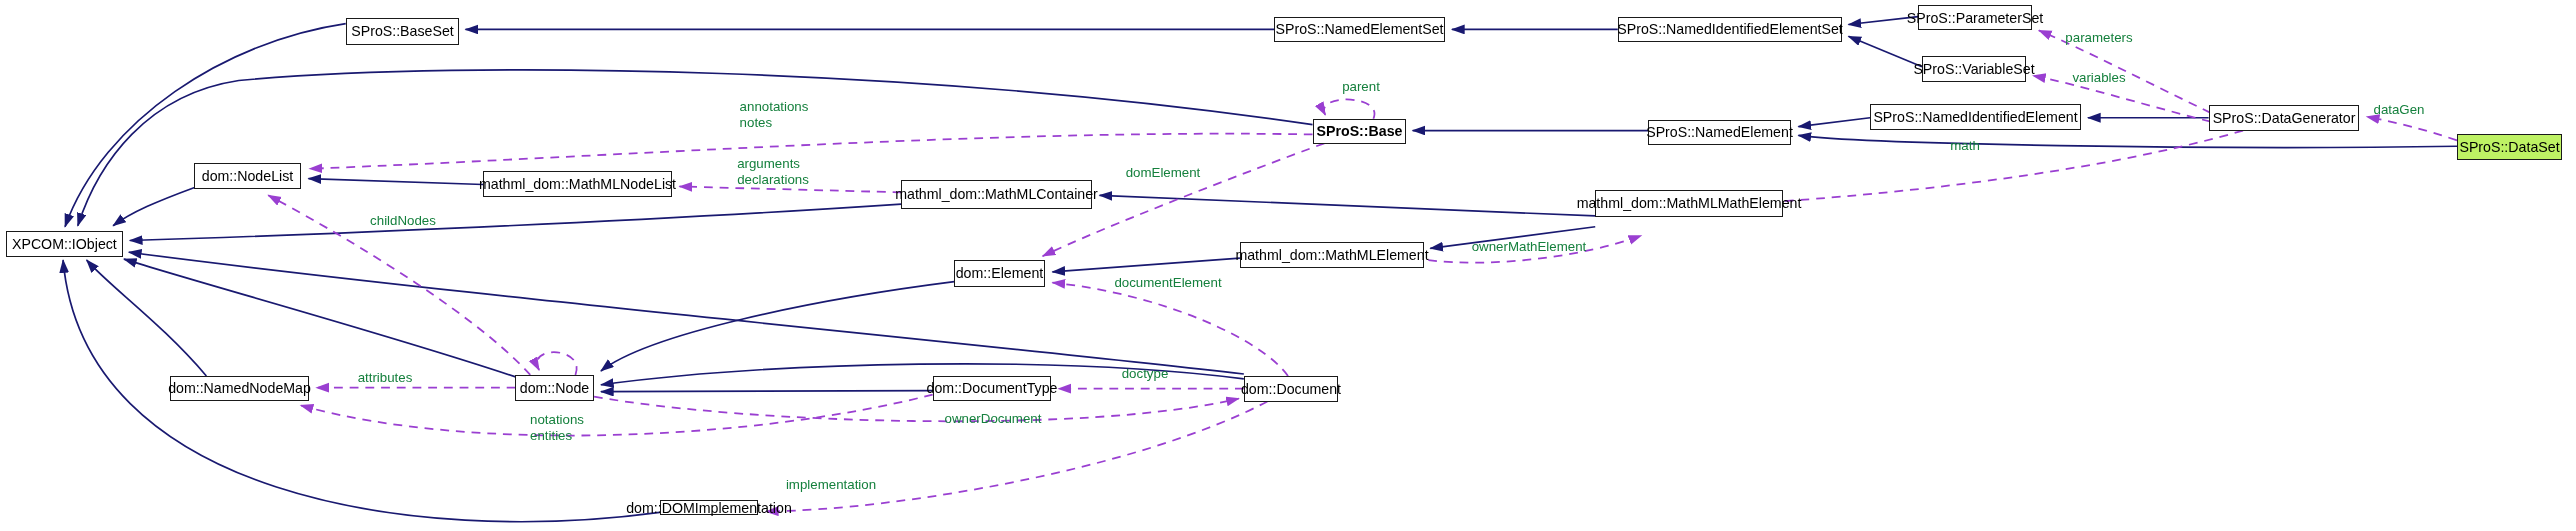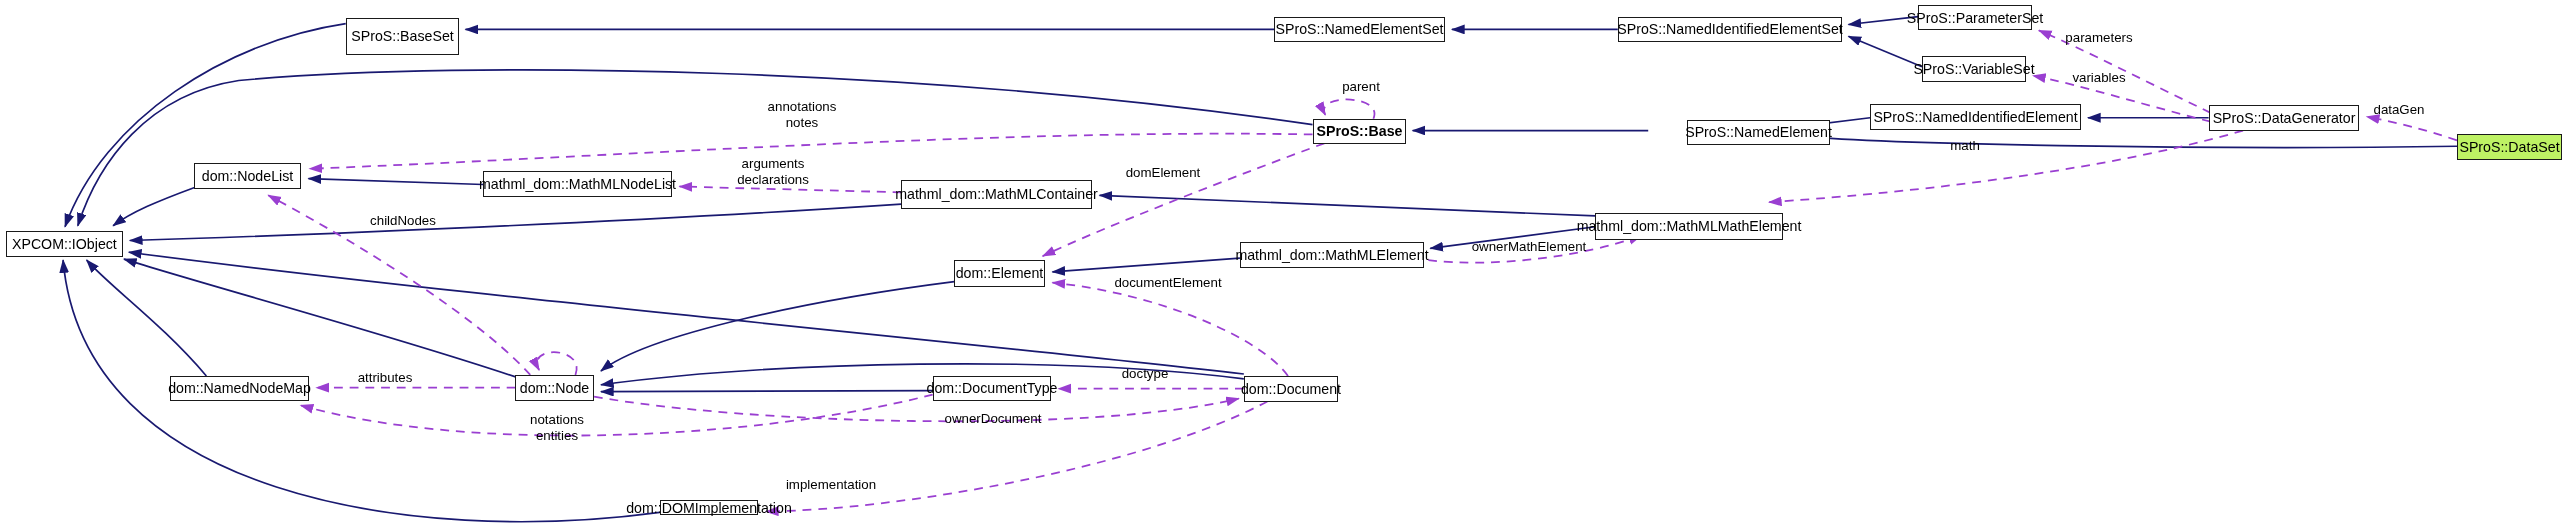--- a/index.html
+++ b/index.html
@@ -4,21 +4,21 @@
 <style>
   html,body{margin:0;padding:0;background:#ffffff;}
   #canvas{position:relative;width:2576px;height:531px;background:#ffffff;
           font-family:"Liberation Sans",sans-serif;overflow:hidden;}
   #edges{position:absolute;left:0;top:0;width:2576px;height:531px;}
   .node{position:absolute;box-sizing:border-box;border:1px solid #1a1a1a;background:#ffffff;
         display:flex;align-items:center;justify-content:center;white-space:nowrap;
         font-size:14.2px;color:#000;padding:0 3.9px;}
   .node.current{background:#bef264;border-width:1.5px;}
   .elabel{position:absolute;transform:translateX(-50%);font-size:13.3px;line-height:15.7px;
-          text-align:center;white-space:pre-line;color:#000000;}
+          white-space:pre-line;color:#15803d;}
   path.s{fill:none;stroke:#191970;stroke-width:1.7;}
   path.d{fill:none;stroke:#9a3fd1;stroke-width:1.8;stroke-dasharray:9 7;}
 </style>
 </head>
 <body>
 
 <div id="canvas">
   <svg id="edges" width="2576" height="531" viewBox="0 0 2624 541">
     <defs>
       <marker id="ah-s" markerUnits="userSpaceOnUse" markerWidth="16" markerHeight="12" refX="13" refY="5" orient="auto">
@@ -65,47 +65,47 @@
     <path class="d" d="M1455,265 C1520,273 1612,262 1672,240" marker-end="url(#ah-d)"></path>
     <path class="d" d="M1312,383 C1285,345 1182,299 1072,288" marker-end="url(#ah-d)"></path>
     <path class="d" d="M586,382 C597,353 535,351 549,377" marker-end="url(#ah-d)"></path>
     <path class="d" d="M525,395 L322,395" marker-end="url(#ah-d)"></path>
     <path class="d" d="M950,402 C770,448 480,462 306,413" marker-end="url(#ah-d)"></path>
     <path class="d" d="M1267,396 L1078,396" marker-end="url(#ah-d)"></path>
     <path class="d" d="M605,404 C760,432 1112,442 1262,406" marker-end="url(#ah-d)"></path>
     <path class="d" d="M1291,409 C1160,478 912,520 780,521" marker-end="url(#ah-d)"></path>
   </svg>
 
-<div class="node" style="left: 346px; top: 17.7px; width: 113px; height: 37px;">SProS::BaseSet</div>
+<div class="node" style="left: 346px; top: 17.7px; width: 113px; height: 27px;">SProS::BaseSet</div>
     <div class="node" style="left: 1274px; top: 16.7px; width: 171px; height: 25.5px;">SProS::NamedElementSet</div>
     <div class="node" style="left: 1618px; top: 16.7px; width: 224px; height: 25.5px;">SProS::NamedIdentifiedElementSet</div>
     <div class="node" style="left: 1918px; top: 4.9px; width: 114px; height: 25.5px;">SProS::ParameterSet</div>
     <div class="node" style="left: 1922px; top: 56px; width: 104px; height: 25.5px;">SProS::VariableSet</div>
     <div class="node" style="left: 1313px; top: 119px; width: 93px; height: 24.5px; font-weight: bold;">SProS::Base</div>
-    <div class="node" style="left: 1648px; top: 120px; width: 143px; height: 24.5px; margin-left: 39px;">SProS::NamedElement</div>
+    <div class="node" style="left: 1648px; top: 120px; width: 143px; height: 24.5px;">SProS::NamedElement</div>
     <div class="node" style="left: 1870px; top: 104px; width: 211px; height: 25.5px;">SProS::NamedIdentifiedElement</div>
     <div class="node" style="left: 2209px; top: 105px; width: 150px; height: 25.5px;">SProS::DataGenerator</div>
     <div class="node current" style="left: 2457px; top: 134px; width: 105px; height: 25.5px;">SProS::DataSet</div>
     <div class="node" style="left: 5.9px; top: 231px; width: 117px; height: 25.5px;">XPCOM::IObject</div>
     <div class="node" style="left: 194px; top: 163px; width: 107px; height: 25.5px;">dom::NodeList</div>
     <div class="node" style="left: 483px; top: 171px; width: 189px; height: 25.5px;">mathml_dom::MathMLNodeList</div>
     <div class="node" style="left: 901px; top: 180px; width: 191px; height: 28.5px;">mathml_dom::MathMLContainer</div>
-    <div class="node" style="left: 1595px; top: 213px; width: 188px; height: 26.5px;">mathml_dom::MathMLMathElement</div>
+    <div class="node" style="left: 1595px; top: 190px; width: 188px; height: 26.5px;">mathml_dom::MathMLMathElement</div>
     <div class="node" style="left: 954px; top: 260px; width: 91px; height: 26.5px;">dom::Element</div>
     <div class="node" style="left: 1240px; top: 242px; width: 184px; height: 25.5px;">mathml_dom::MathMLElement</div>
     <div class="node" style="left: 515px; top: 375px; width: 79px; height: 25.5px;">dom::Node</div>
     <div class="node" style="left: 170px; top: 376px; width: 139px; height: 24.5px;">dom::NamedNodeMap</div>
     <div class="node" style="left: 933px; top: 376px; width: 118px; height: 24.5px;">dom::DocumentType</div>
     <div class="node" style="left: 1244px; top: 376px; width: 94px; height: 25.5px;">dom::Document</div>
     <div class="node" style="left: 660px; top: 500px; width: 98px; height: 15px;">dom::DOMImplementation</div>
     <div class="elabel" style="left: 2099px; top: 29.5px;">parameters</div>
     <div class="elabel" style="left: 2099px; top: 70px;">variables</div>
     <div class="elabel" style="left: 2399px; top: 102px;">dataGen</div>
     <div class="elabel" style="left: 1361px; top: 79px;">parent</div>
-    <div class="elabel" style="left: 774px; top: 99px; margin-left: 28px;">annotations
+    <div class="elabel" style="left: 774px; top: 99px;">annotations
 notes</div>
     <div class="elabel" style="left: 773px; top: 156px;">arguments
 declarations</div>
     <div class="elabel" style="left: 1163px; top: 165px;">domElement</div>
     <div class="elabel" style="left: 403px; top: 213px;">childNodes</div>
     <div class="elabel" style="left: 1965px; top: 138px;">math</div>
     <div class="elabel" style="left: 1529px; top: 239px;">ownerMathElement</div>
     <div class="elabel" style="left: 1168px; top: 275px;">documentElement</div>
     <div class="elabel" style="left: 385px; top: 370px;">attributes</div>
     <div class="elabel" style="left: 557px; top: 412px;">notations

